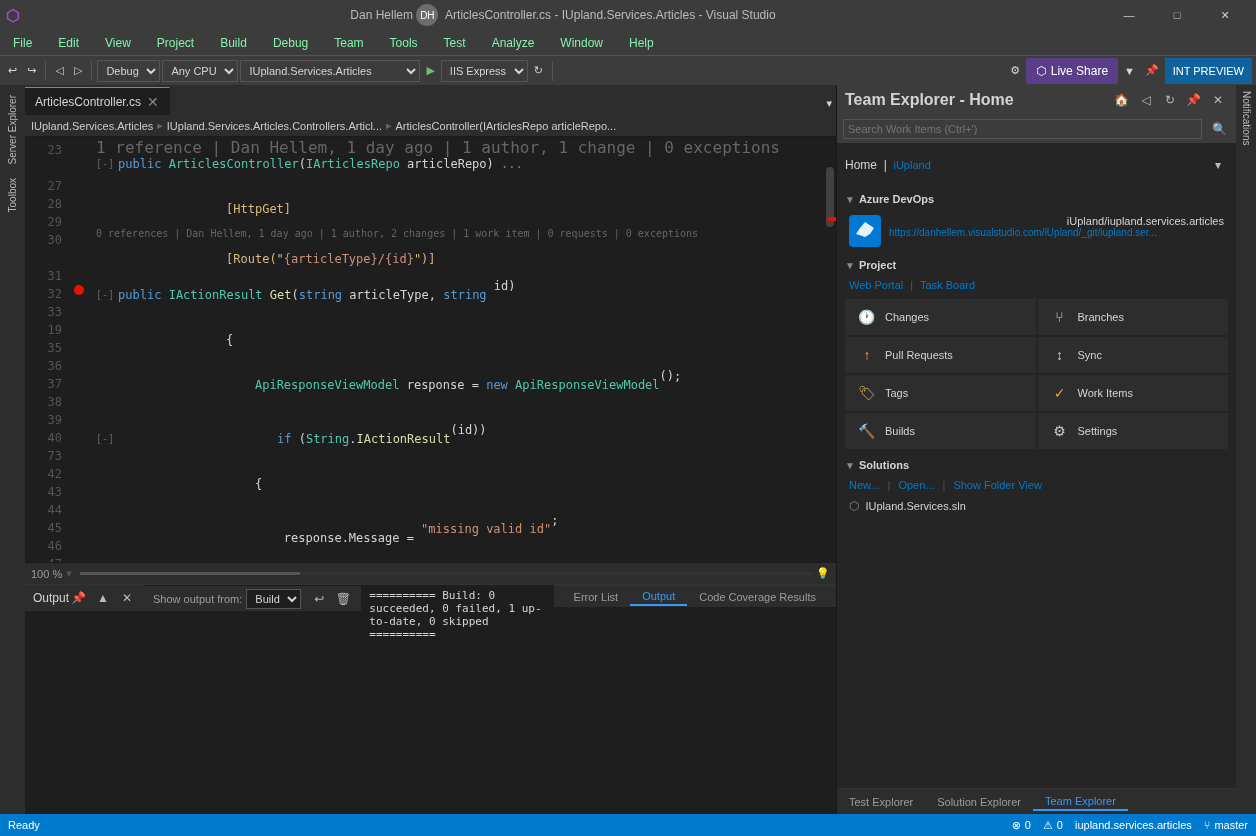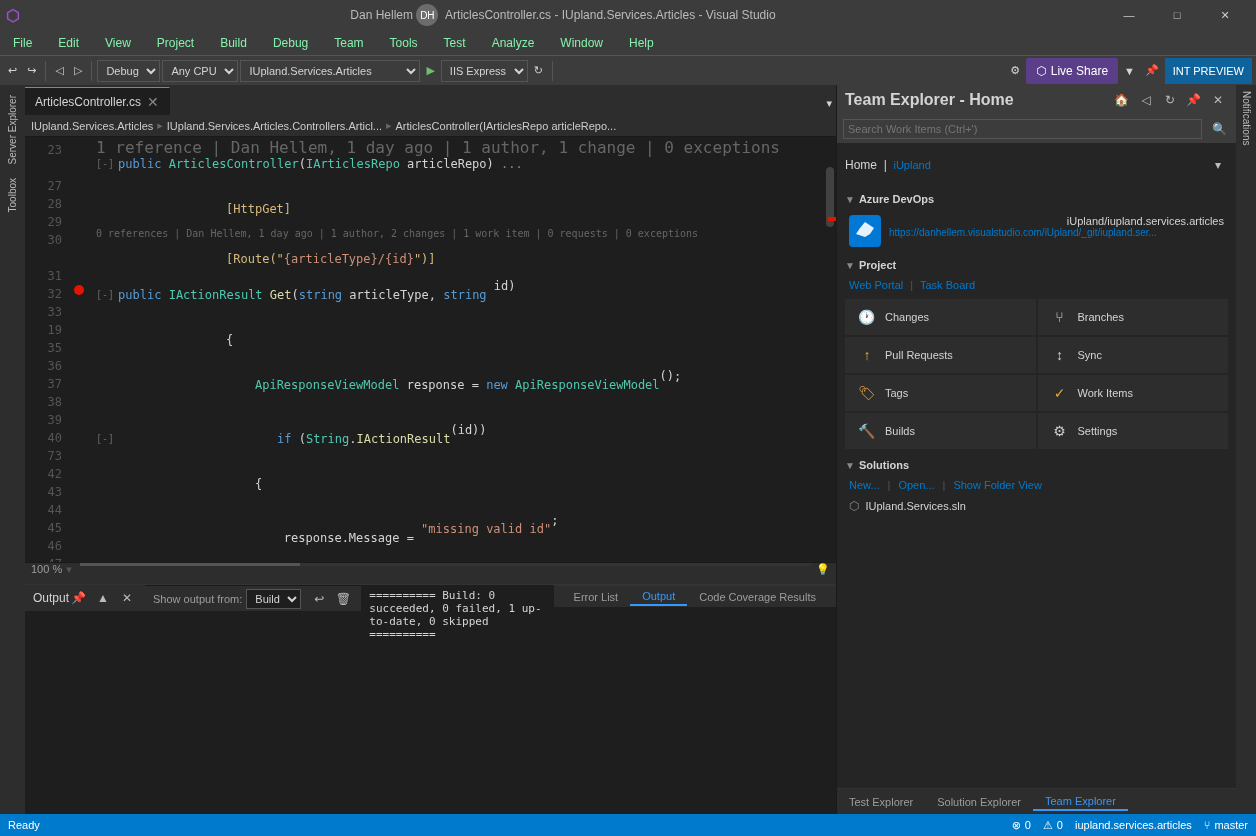--- a/index.html
+++ b/index.html
@@ -56,21 +56,21 @@
     .kw { color: #569cd6; }
     .str { color: #ce9178; }
     .comment { color: #6a9955; }
     .method { color: #dcdcaa; }
 
     
     .editor-scrollbar { width: 12px; background: #1e1e1e; flex-shrink: 0; position: relative; }
     .scroll-thumb { background: #424242; width: 8px; margin: 0 2px; border-radius: 4px; position: absolute; top: 30px; height: 60px; cursor: pointer; }
 
     
-    .editor-footer { height: 22px; background: #2d2d2d; display: flex; padding: 0 6px; font-size: 11px; color: #9d9d9d; flex-shrink: 0; border-top: 1px solid #1a1a1a; }
+    .editor-footer { height: 22px; background: #2d2d2d; display: flex; align-items: center; padding: 0 6px; font-size: 11px; color: #9d9d9d; flex-shrink: 0; border-top: 1px solid #1a1a1a; }
 
     
     .right-panel { width: 400px; background: #252526; display: flex; flex-direction: column; flex-shrink: 0; border-left: 1px solid #1a1a1a; }
     .panel-header { background: #3c3c3c; height: 30px; display: flex; align-items: center; padding: 0 8px; justify-content: space-between; flex-shrink: 0; }
     .panel-title { color: #d4d4d4; font-size: 16px; font-weight: bold; }
     .panel-controls { display: flex; gap: 4px; }
     .panel-btn { width: 20px; height: 20px; display: flex; align-items: center; justify-content: center; cursor: pointer; color: #bbb; font-size: 12px; }
 
     
     .search-bar { background: #3c3c3c; height: 28px; display: flex; align-items: center; padding: 0 6px; gap: 8px; flex-shrink: 0; justify-content: space-between; }

